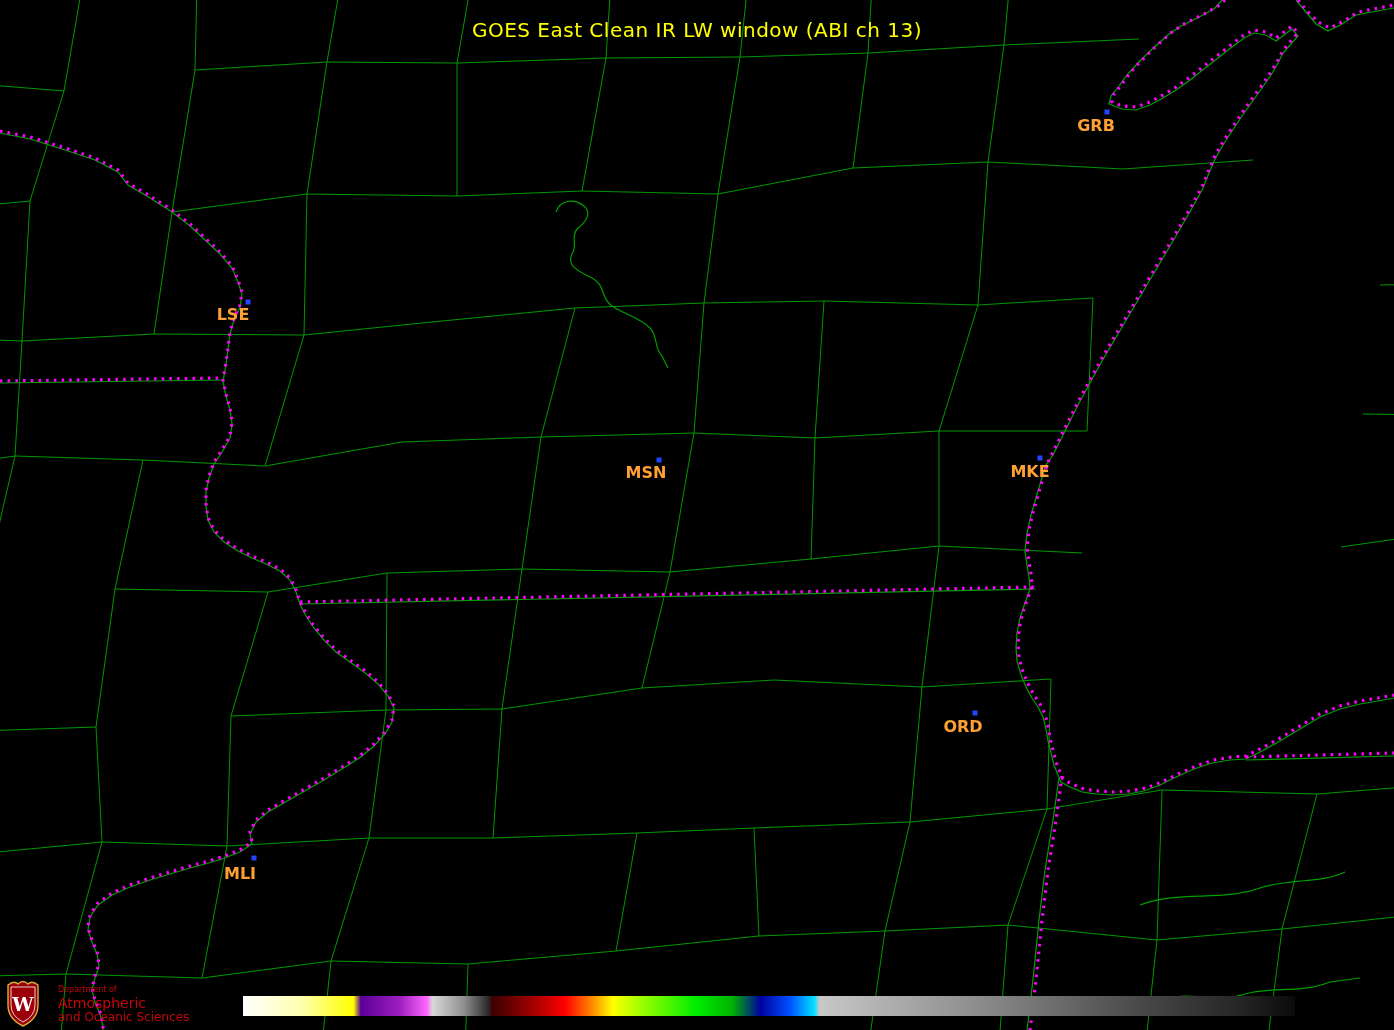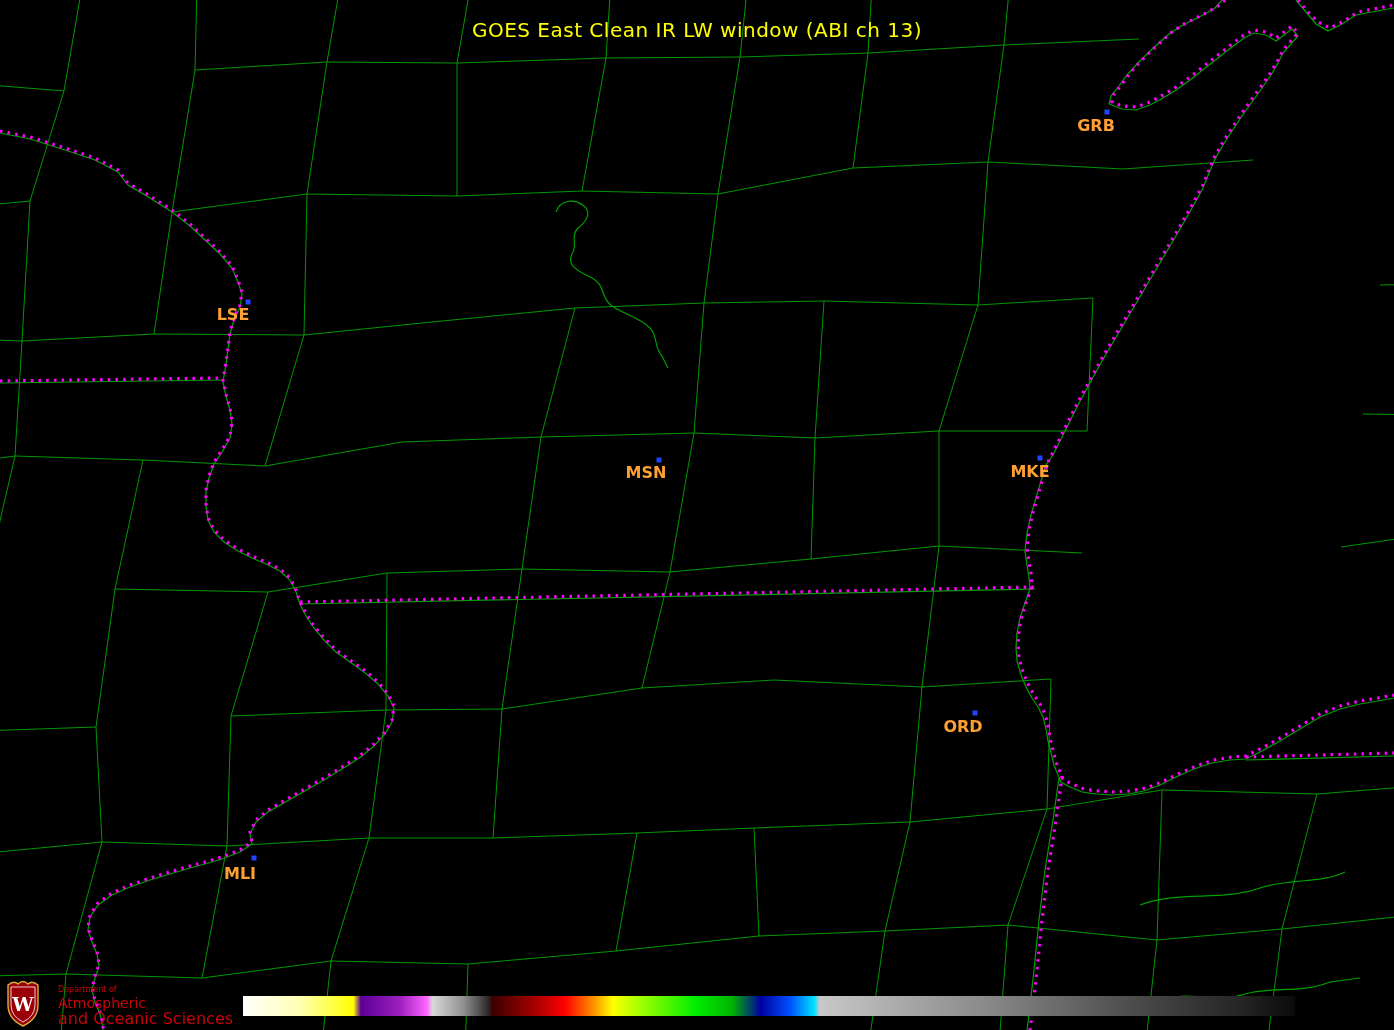--- a/index.html
+++ b/index.html
@@ -13,21 +13,21 @@
   .station-label{fill:var(--stn-label,#ffa033);font-size:16px;font-weight:bold;
                  font-family:"DejaVu Sans","Liberation Sans",sans-serif;}
   #title{position:absolute;left:0;top:19px;width:100%;text-align:center;
          color:var(--title-color,#ffff00);font-weight:normal;font-size:20px;line-height:23px;
          white-space:pre;letter-spacing:.5px;}
   #colorbar{position:absolute;}
   #logo{position:absolute;left:6px;top:978px;display:flex;align-items:flex-start;}
   #logo-text{margin-left:18px;color:var(--logo-color,#c5050c);line-height:1;}
   #logo-dept{font-size:8px;margin-top:8px;margin-bottom:2px;}
   #logo-l1{font-size:14px;}
-  #logo-l2{font-size:16px;margin-top:1px;}
+  #logo-l2{font-size:12px;margin-top:1px;}
   .crest-w{font-family:"DejaVu Serif","Liberation Serif",serif;font-weight:bold;}
 </style>
 </head>
 <body>
 
 <div id="stage" style="--map-bg: #000000; --county-color: #00a000; --border-color: #ff00ff; --stn-label: #ffa033; --title-color: #ffff00; --logo-color: #c5050c;">
 
   <svg id="mapsvg" width="1394" height="1030" viewBox="0 0 1394 1030">
 
     <g id="countygrid">

